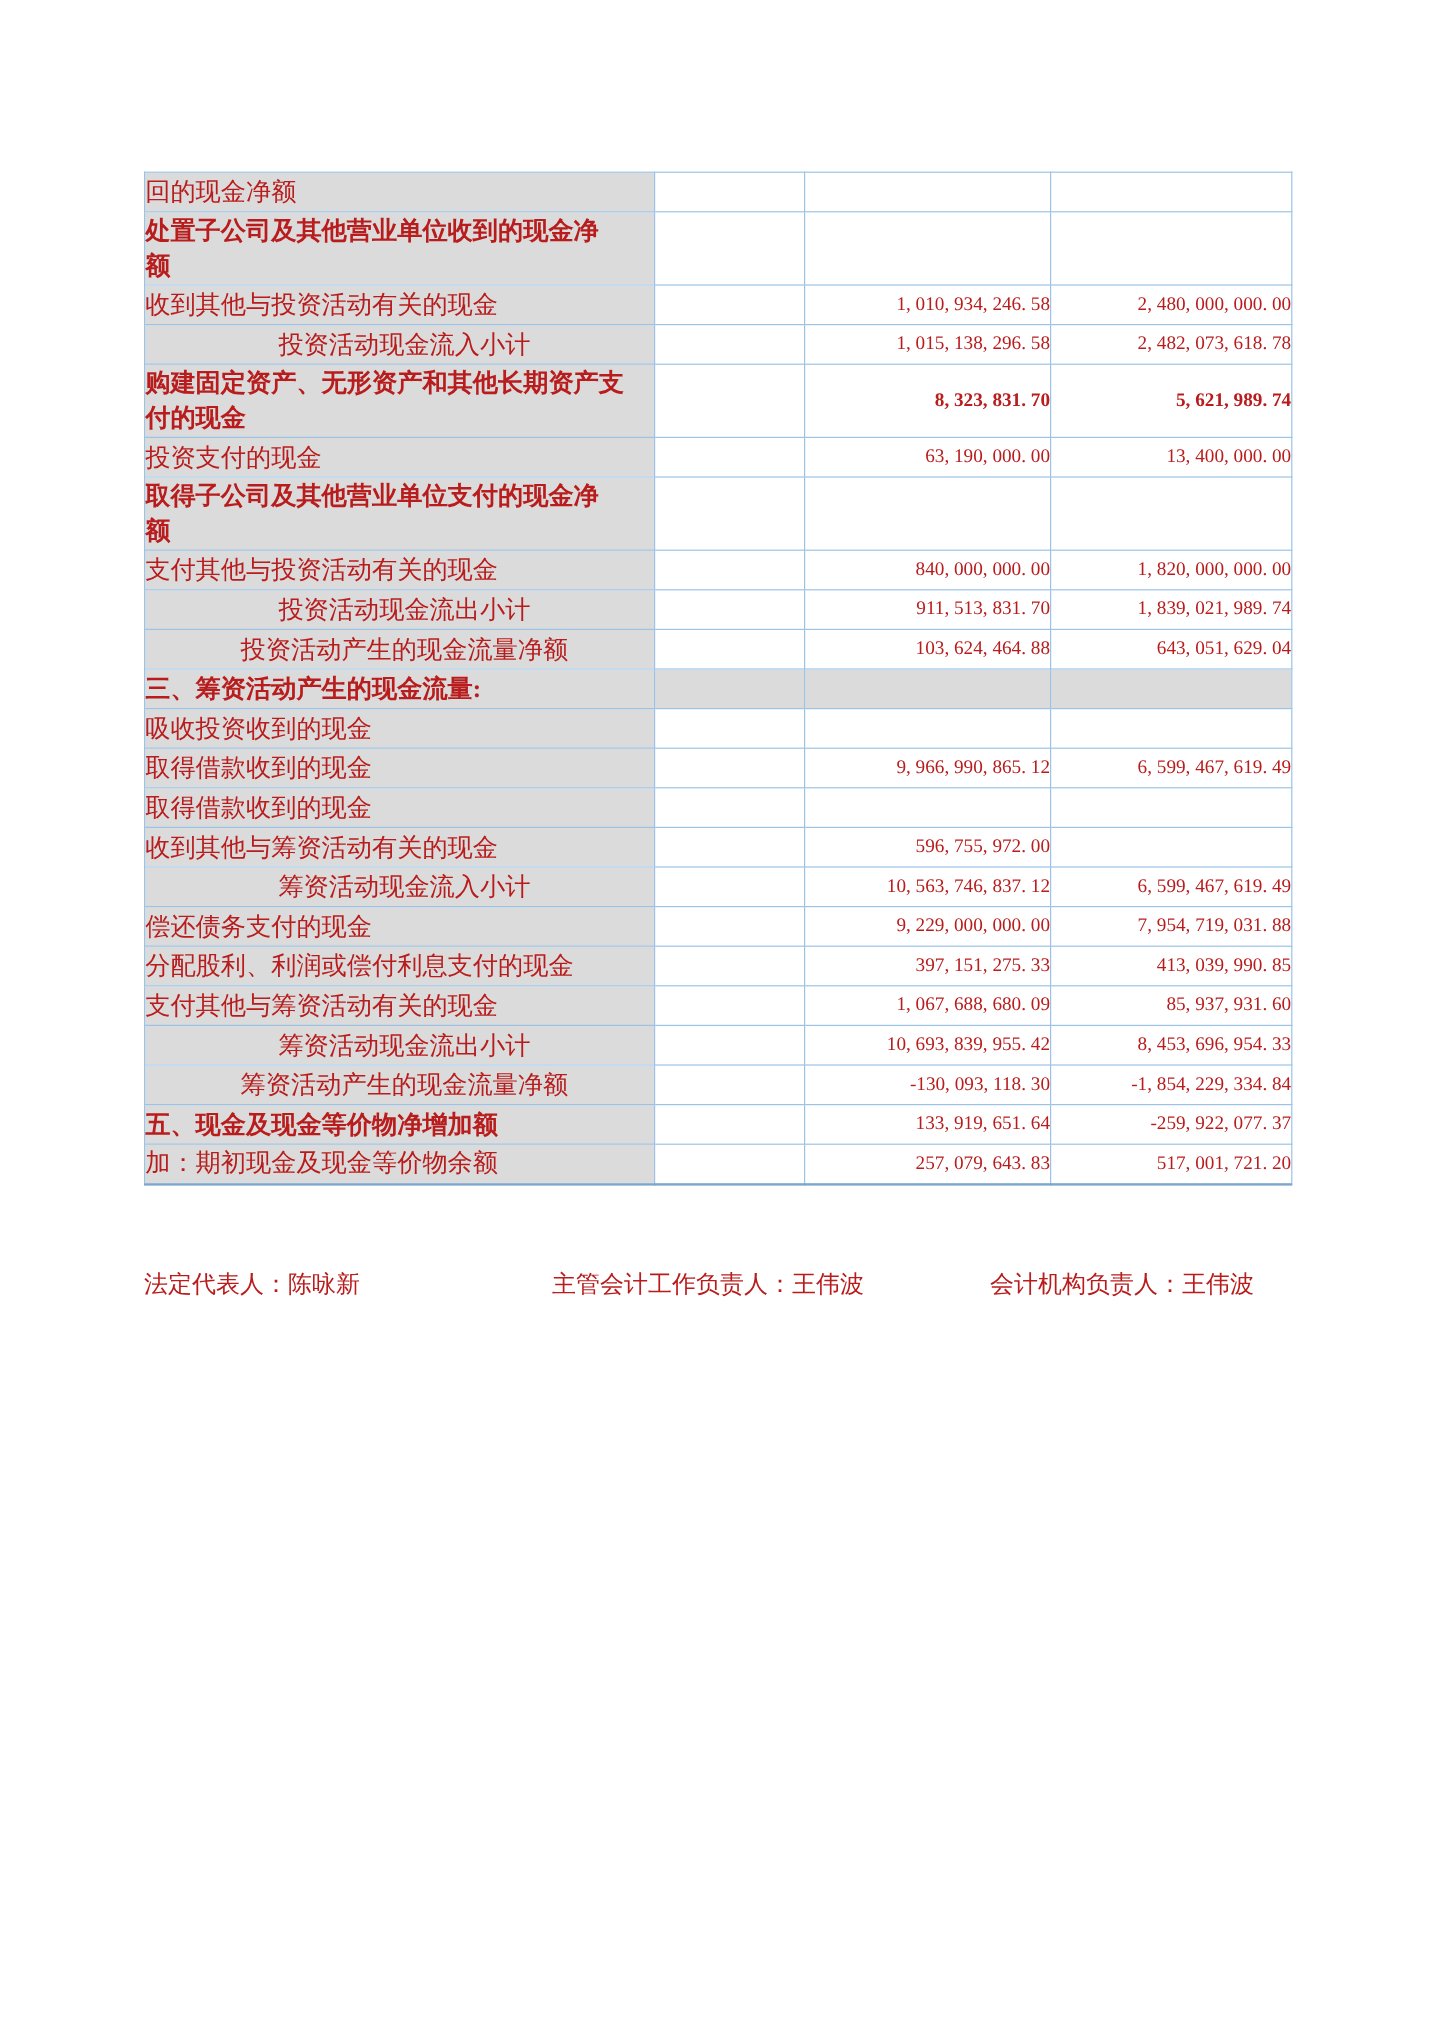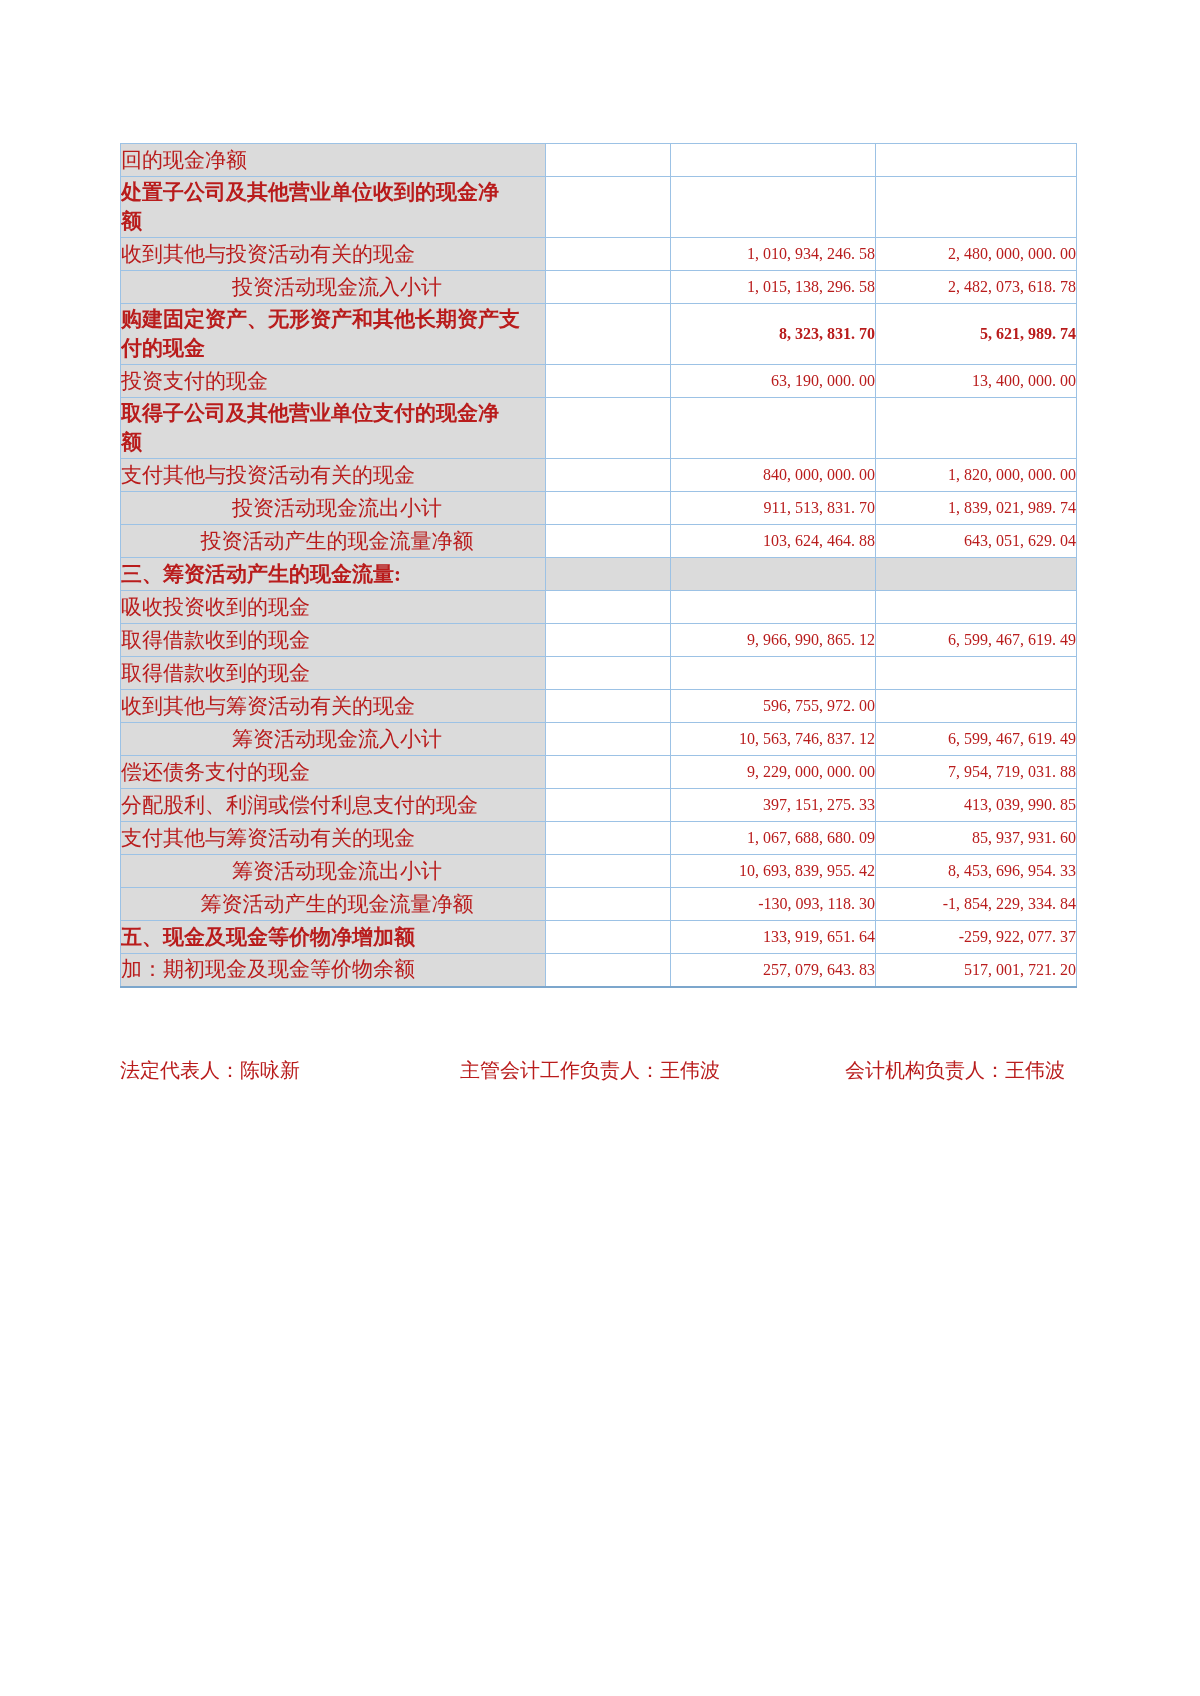--- a/index.html
+++ b/index.html
@@ -69,21 +69,21 @@
     font-size: 20px;
   }
   .sig {
     position: absolute;
     top: 0;
     white-space: nowrap;
     font-family: Liberation Mono, monospace;
   }
   .sig1 { left: 0; }
   .sig2 { left: 292px; margin-left: 48px; }
-  .sig3 { left: 705px; margin-left: 20px; }
+  .sig3 { left: 705px; }
   .pageno {
     position: absolute;
     top: 1542px;
     left: 0;
     width: 1200px;
     text-align: center;
     font-size: 19px;
     font-family: Liberation Serif, serif;
   }
 </style>

